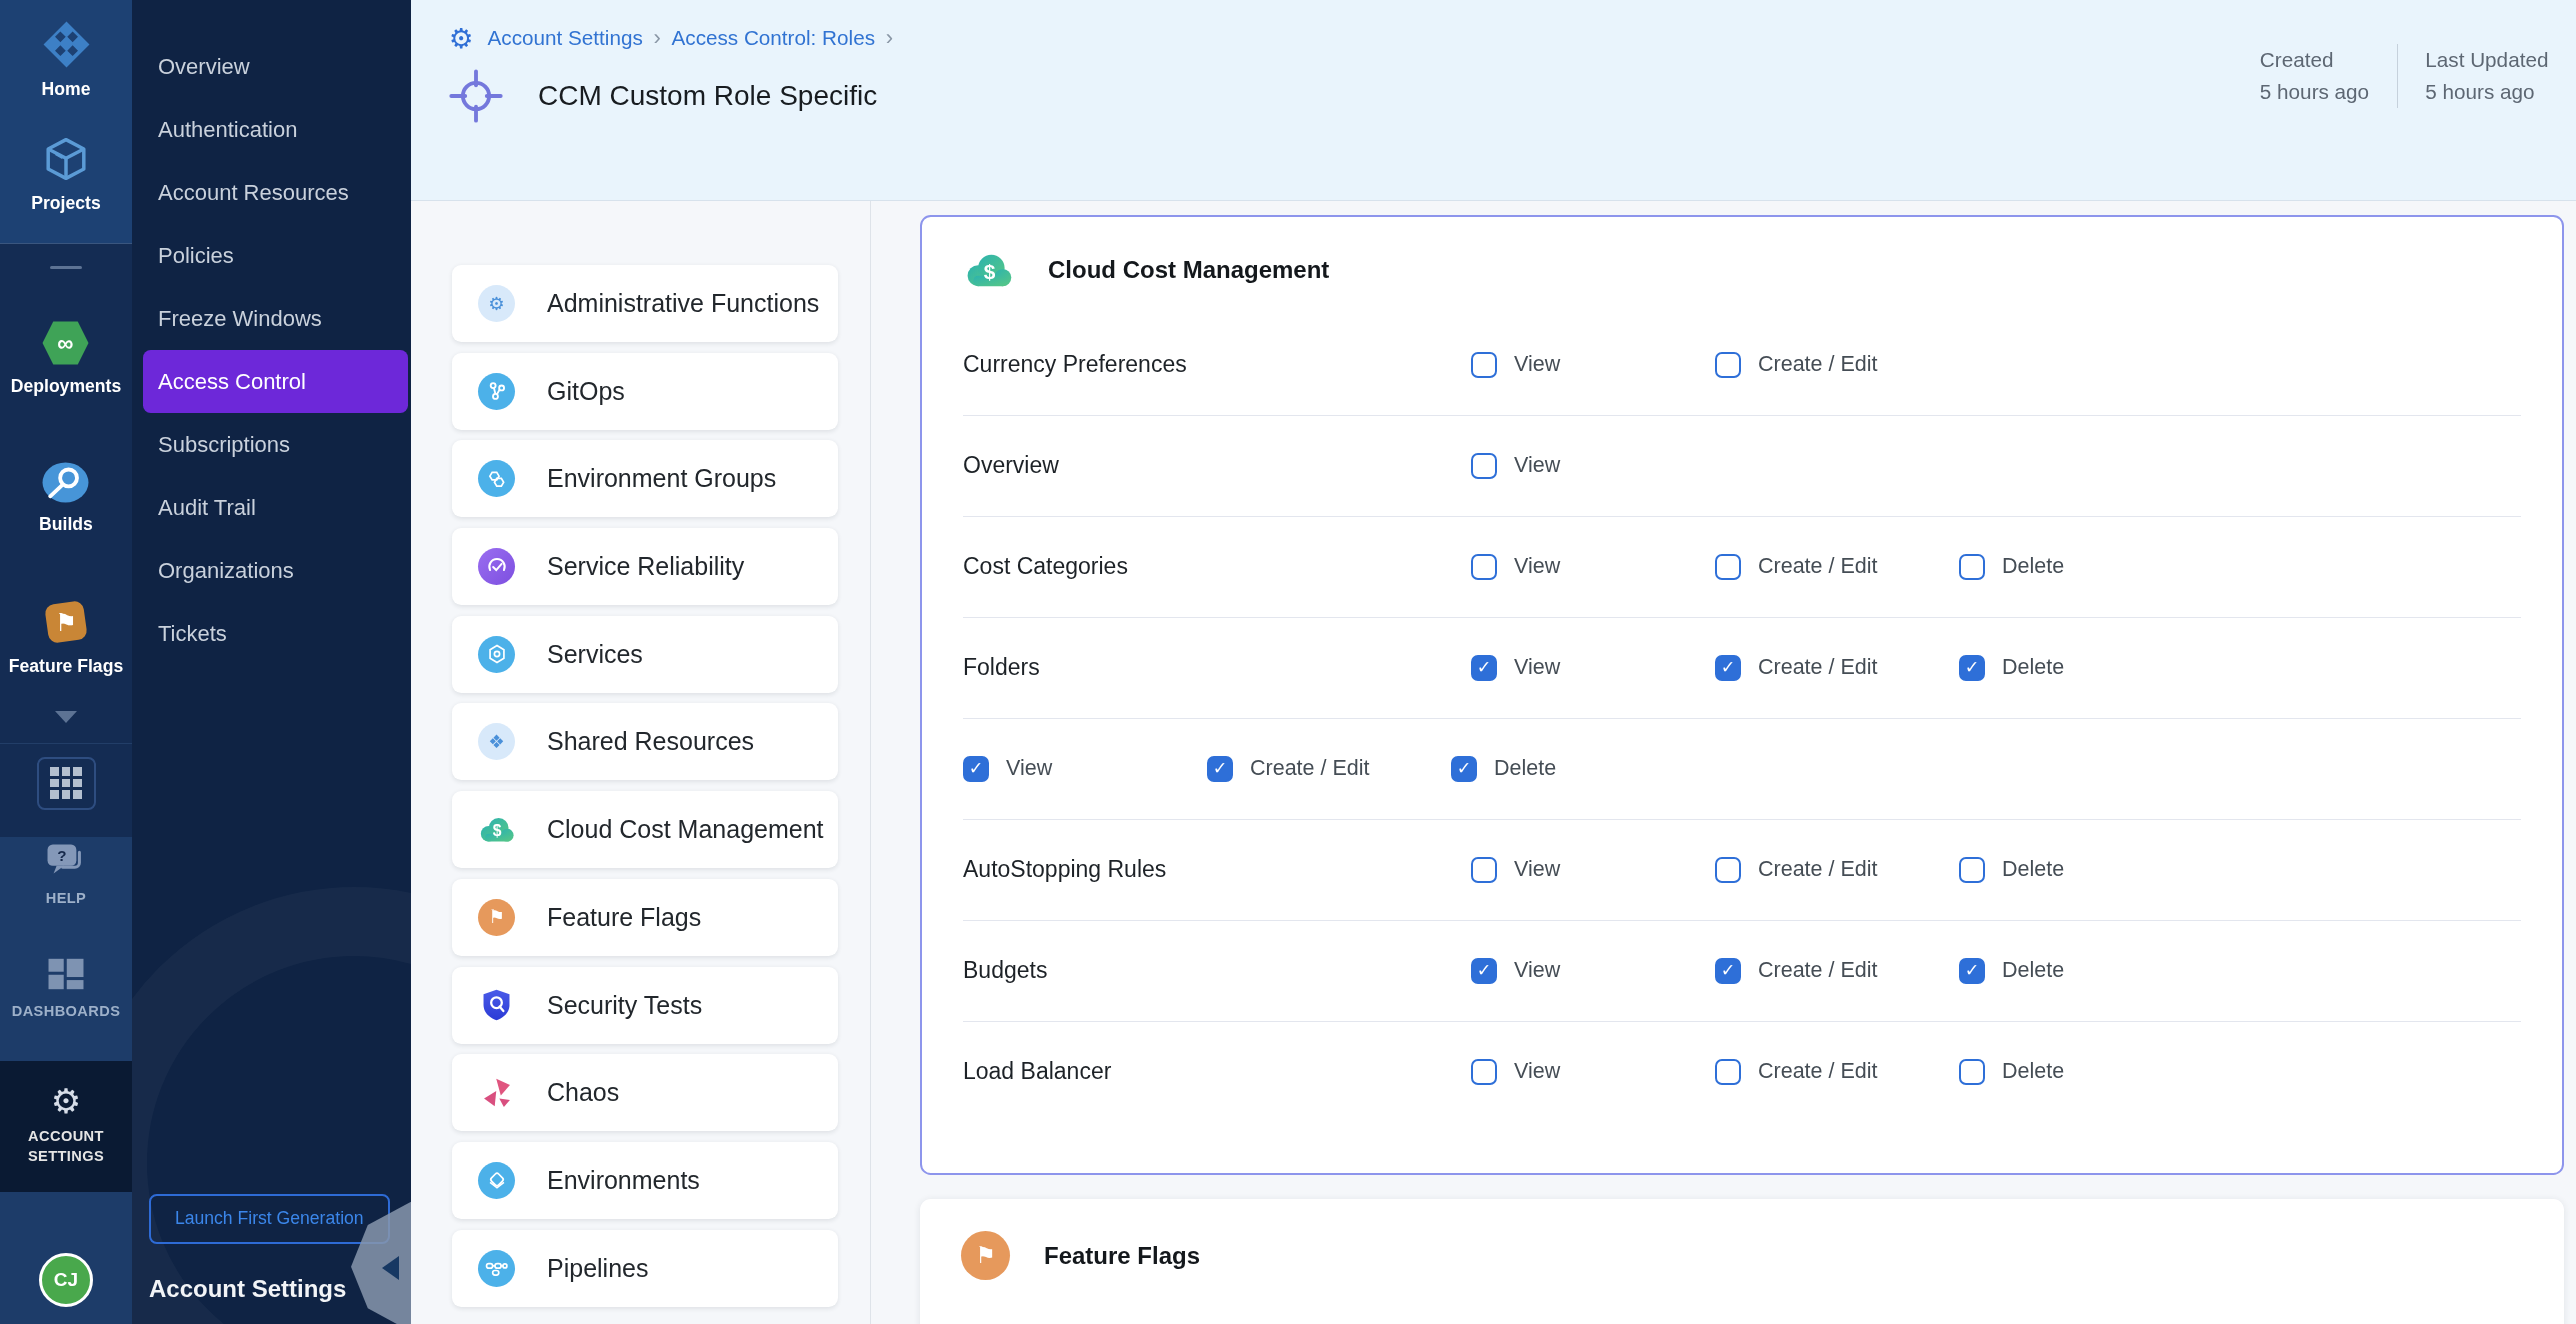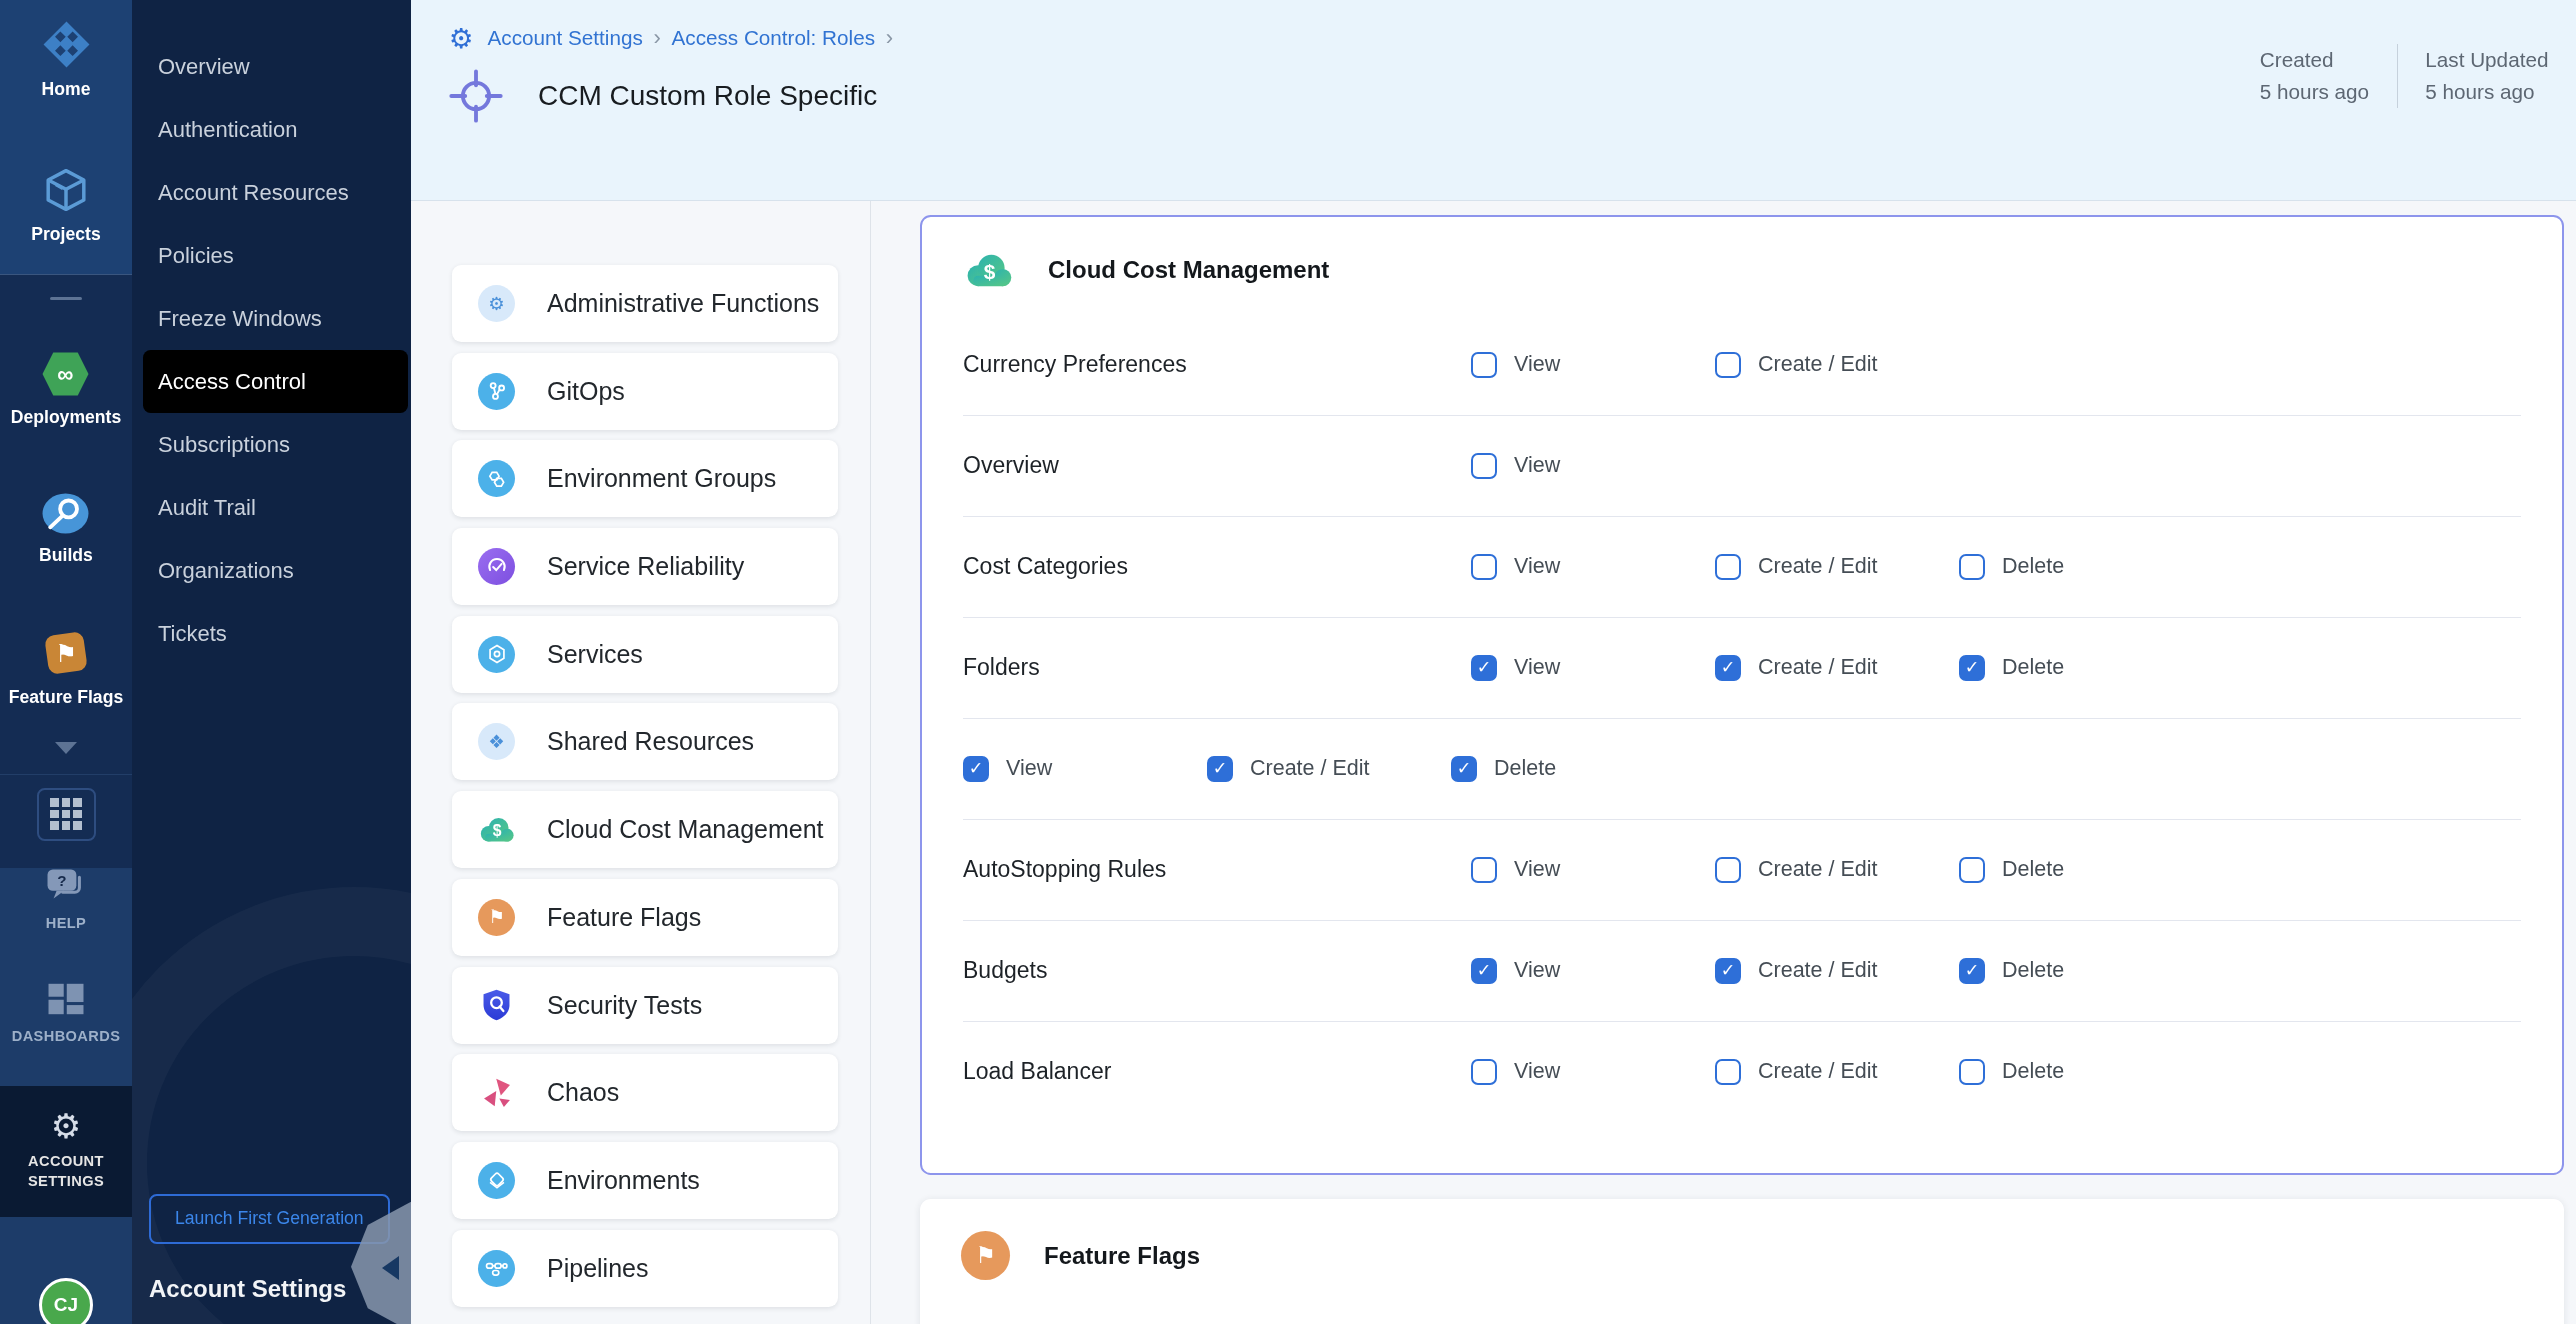--- a/index.html
+++ b/index.html
@@ -1,21 +1,21 @@
 <!DOCTYPE html>
 <html style="font-size:12.3px"><head>
 <meta charset="utf-8">
 <style>
   html,body{margin:0;padding:0;}
   body{width:2576px;height:1324px;overflow:hidden;font-family:"Liberation Sans","DejaVu Sans",sans-serif;}
   .app{display:flex;width:2576px;height:1324px;background:#f5f7fa;}
 
   
   .rail{width:132px;background:#142c53;display:flex;flex-direction:column;position:relative;z-index:3;flex:none;}
-  .rail-top{background:#1d4173;width:100%;padding:20px 0 29px;border-bottom:0.8px solid #3a567f;display:flex;flex-direction:column;align-items:center;box-sizing:border-box;gap:31px;}
+  .rail-top{background:#1d4173;width:100%;padding:20px 0 29px;border-bottom:0.8px solid #3a567f;display:flex;flex-direction:column;align-items:center;box-sizing:border-box;}
   .rail-item{display:flex;flex-direction:column;align-items:center;gap:10px;cursor:pointer;}
   .rail-label{color:#fff;font-size:17.6px;font-weight:600;white-space:nowrap;}
   .rail-label.dim{font-size:14.6px;color:#9db0c9;letter-spacing:0.4px;text-align:center;line-height:20px;}
   .rail-mid{display:flex;flex-direction:column;align-items:center;width:100%;}
   .dash-div{width:32px;height:3.8px;background:#5d7394;border-radius:2.3px;margin:21.5px auto 0;}
   .chev{width:0;height:0;border-left:11.5px solid transparent;border-right:11.5px solid transparent;border-top:12.3px solid #5d7394;margin:34px auto 0;cursor:pointer;}
   .mod-sep{width:100%;border-top:0.8px solid #223e68;margin-top:20px;}
   .grid-btn{margin:12.3px auto 27.6px;width:55px;height:49px;border:2.3px solid #2e4d80;border-radius:7.7px;display:flex;align-items:center;justify-content:center;cursor:pointer;}
   .grid-ico{display:grid;grid-template-columns:repeat(3,8.4px);grid-gap:3.1px;}
   .grid-ico i{width:8.4px;height:8.4px;background:#b3bfcf;display:block;}
@@ -24,21 +24,21 @@
   .avatar-wrap{width:100%;background:#1d3c69;display:flex;justify-content:center;padding:23px 0 17px;margin-top:38px;}
   .avatar{width:48px;height:48px;border-radius:50%;background:#49a84c;border:3.1px solid #fff;color:#fff;font-size:19px;font-weight:700;display:flex;align-items:center;justify-content:center;cursor:pointer;}
   .help-item{margin-bottom:49px;}
   .dash-item{margin-bottom:40px;}
 
   
   .subnav{width:279px;background:#0f2344;position:relative;display:flex;flex-direction:column;z-index:2;flex:none;overflow:hidden;}
   .subnav-ring{position:absolute;bottom:-115px;left:-54px;width:414px;height:414px;border-radius:50%;border:69px solid rgba(255,255,255,.035);pointer-events:none;}
   .subnav-list{padding-top:35px;flex:1;position:relative;}
   .subnav-item{height:63px;display:flex;align-items:center;padding-left:26px;color:#c9d1dc;font-size:22px;cursor:pointer;}
-  .subnav-item.selected{background:#000000;color:#fff;margin:0 3.1px 0 10.7px;border-radius:7.7px;padding-left:15.3px;}
+  .subnav-item.selected{background:#6d28d9;color:#fff;margin:0 3.1px 0 10.7px;border-radius:7.7px;padding-left:15.3px;}
   .subnav-bottom{position:relative;padding-bottom:21.5px;}
   .launch-btn{margin:0 21.5px 31px 17px;height:46px;border:2.3px solid #2e6bd6;border-radius:7.7px;color:#3b86ea;font-size:17.6px;display:flex;align-items:center;justify-content:center;cursor:pointer;background:transparent;}
   .subnav-title{color:#f2f4f7;font-weight:700;font-size:24px;padding-left:17px;}
   .collapse-shape{position:absolute;right:0;bottom:-7.7px;width:60px;height:130px;background:#8796ad;opacity:.85;clip-path:polygon(100% 0,28% 18%,0 50%,28% 82%,100% 100%);}
   .collapse-arrow{position:absolute;right:12.3px;bottom:44px;width:0;height:0;border-top:12.3px solid transparent;border-bottom:12.3px solid transparent;border-right:17px solid #173863;cursor:pointer;}
 
   
   .main{flex:1;display:flex;flex-direction:column;min-width:0;}
   .page-header{height:201px;background:#e9f4fc;position:relative;padding-left:38px;box-sizing:border-box;border-bottom:0.8px solid #d7e2ec;flex:none;}
   .breadcrumb{display:flex;align-items:center;gap:10.7px;padding-top:24.5px;font-size:20.7px;}

